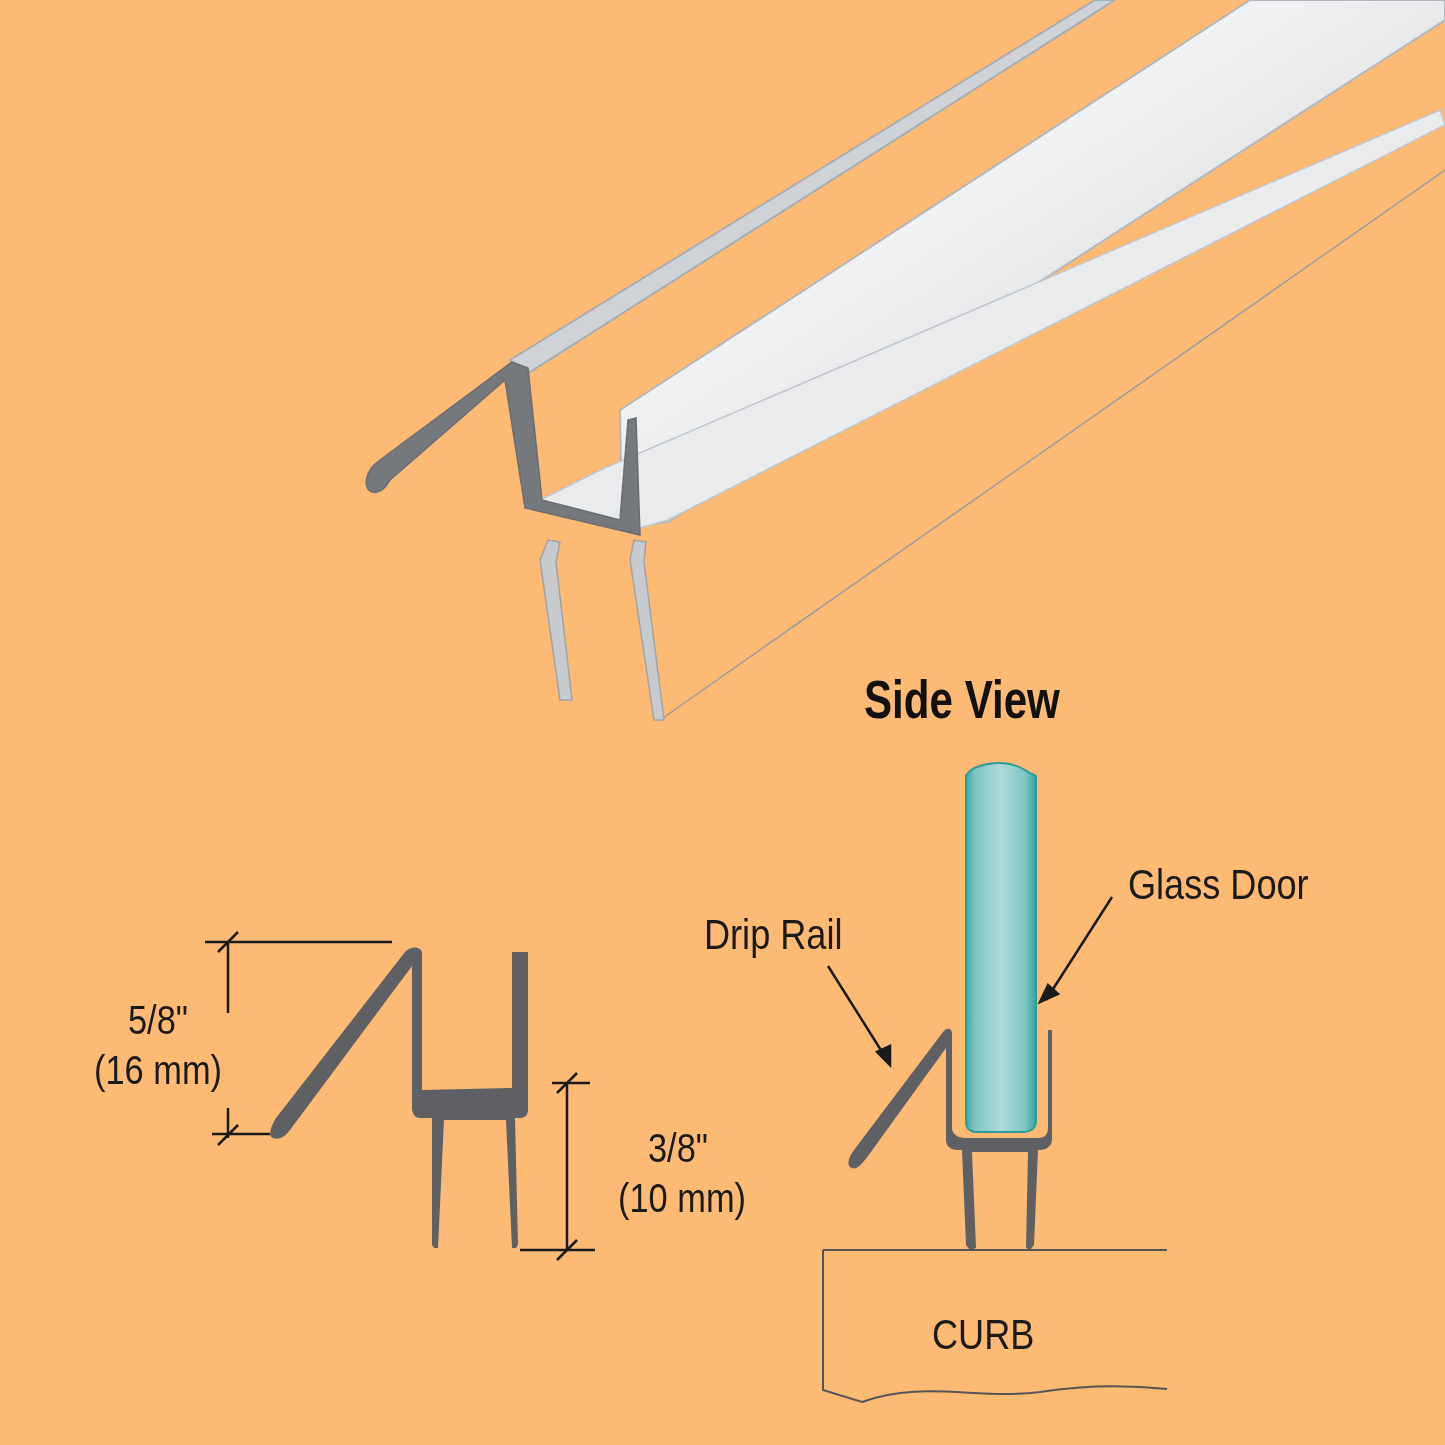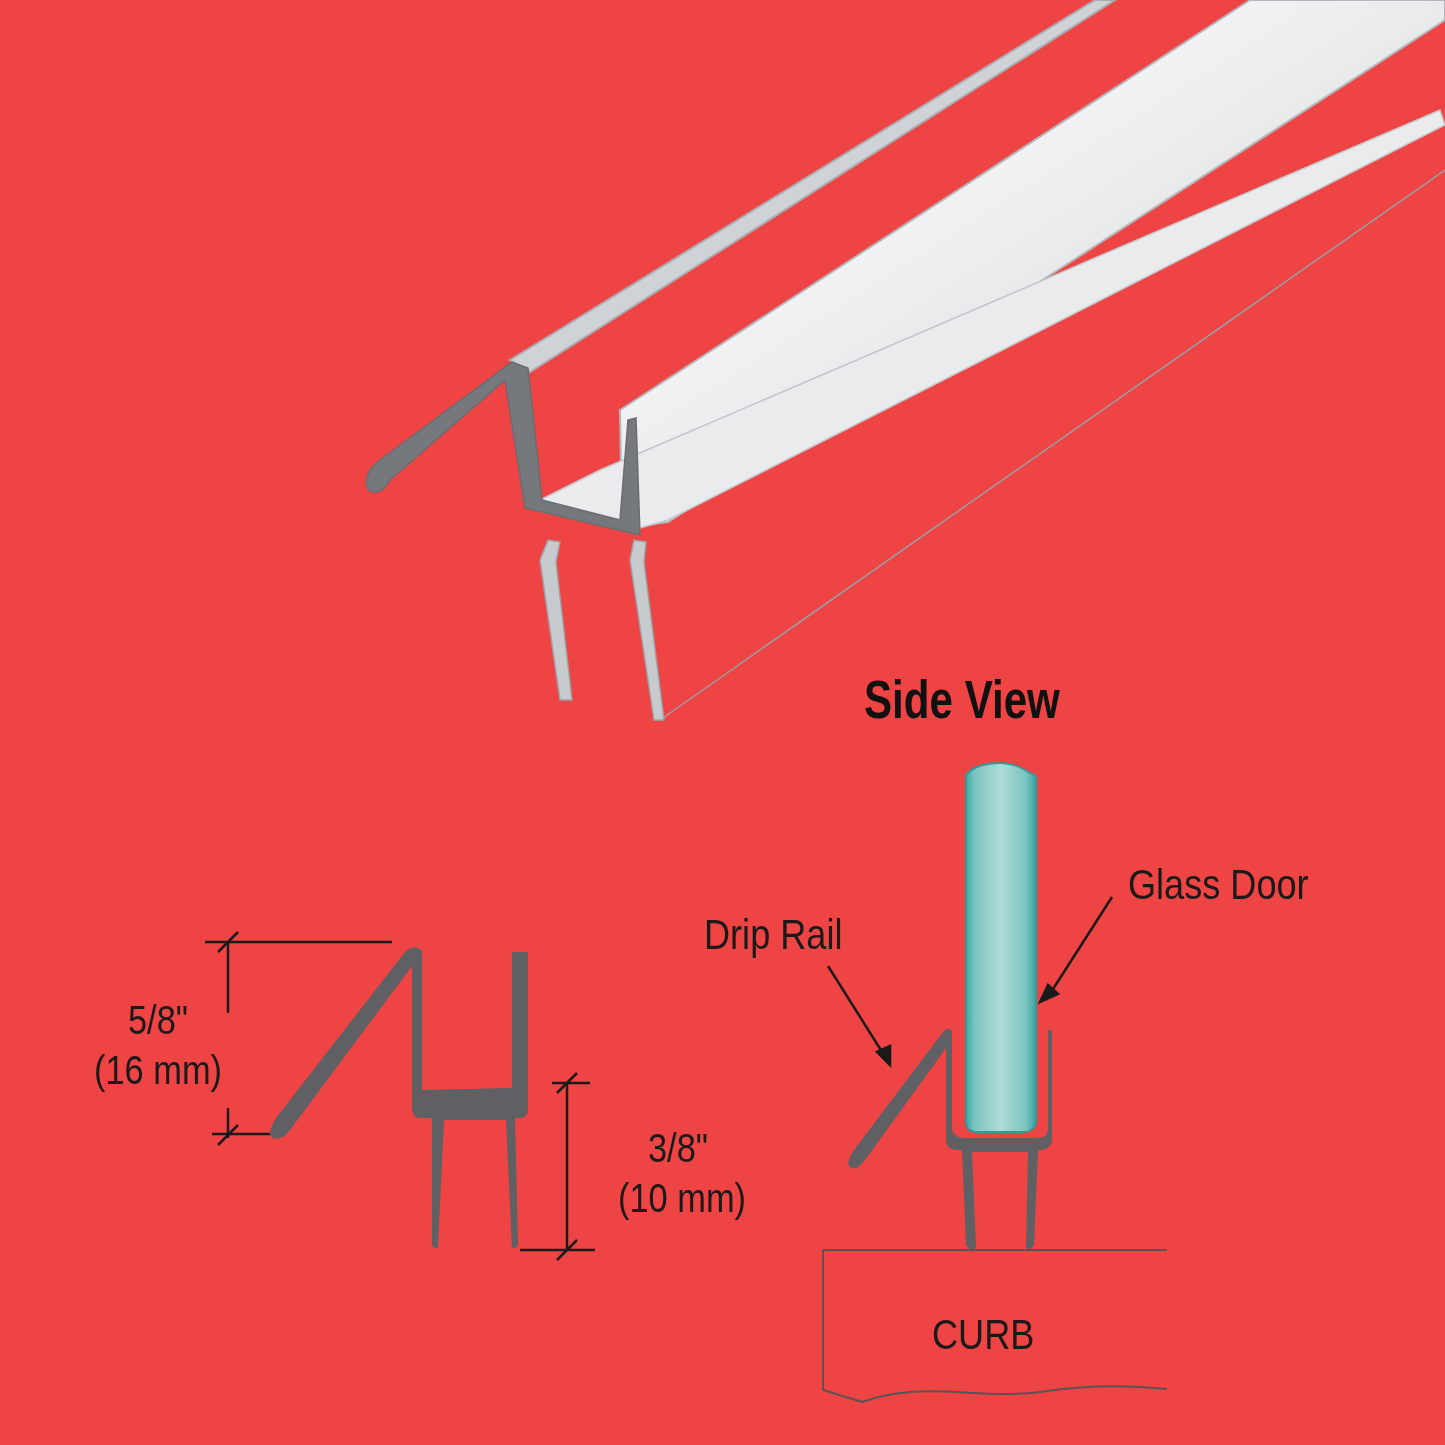--- a/index.html
+++ b/index.html
@@ -1,16 +1,16 @@
 <!DOCTYPE html>
 <html><head>
 <meta charset="utf-8">
 <style>
   html, body { margin: 0; padding: 0; background: #ffffff; }
-  #canvas { position: relative; width: 1445px; height: 1445px; background: #ef4444; overflow: hidden; }
+  #canvas { position: relative; width: 1445px; height: 1445px; background: #fdba74; overflow: hidden; }
   svg { position: absolute; left: 0; top: 0; }
   .lbl { position: absolute; font-family: "Liberation Sans", sans-serif; color: #1a1a1a; white-space: nowrap; line-height: 1; }
   .dim { font-size: 40px; text-align: center; transform: scaleX(0.86); transform-origin: center; }
   .callout { font-size: 42px; transform: scaleX(0.86); transform-origin: left; }
   .title { font-size: 54px; font-weight: bold; transform: scaleX(0.78); transform-origin: left; color: #111; }
   .curb { font-size: 42px; transform: scaleX(0.86); transform-origin: left; }
 </style>
 </head>
 <body>
 

